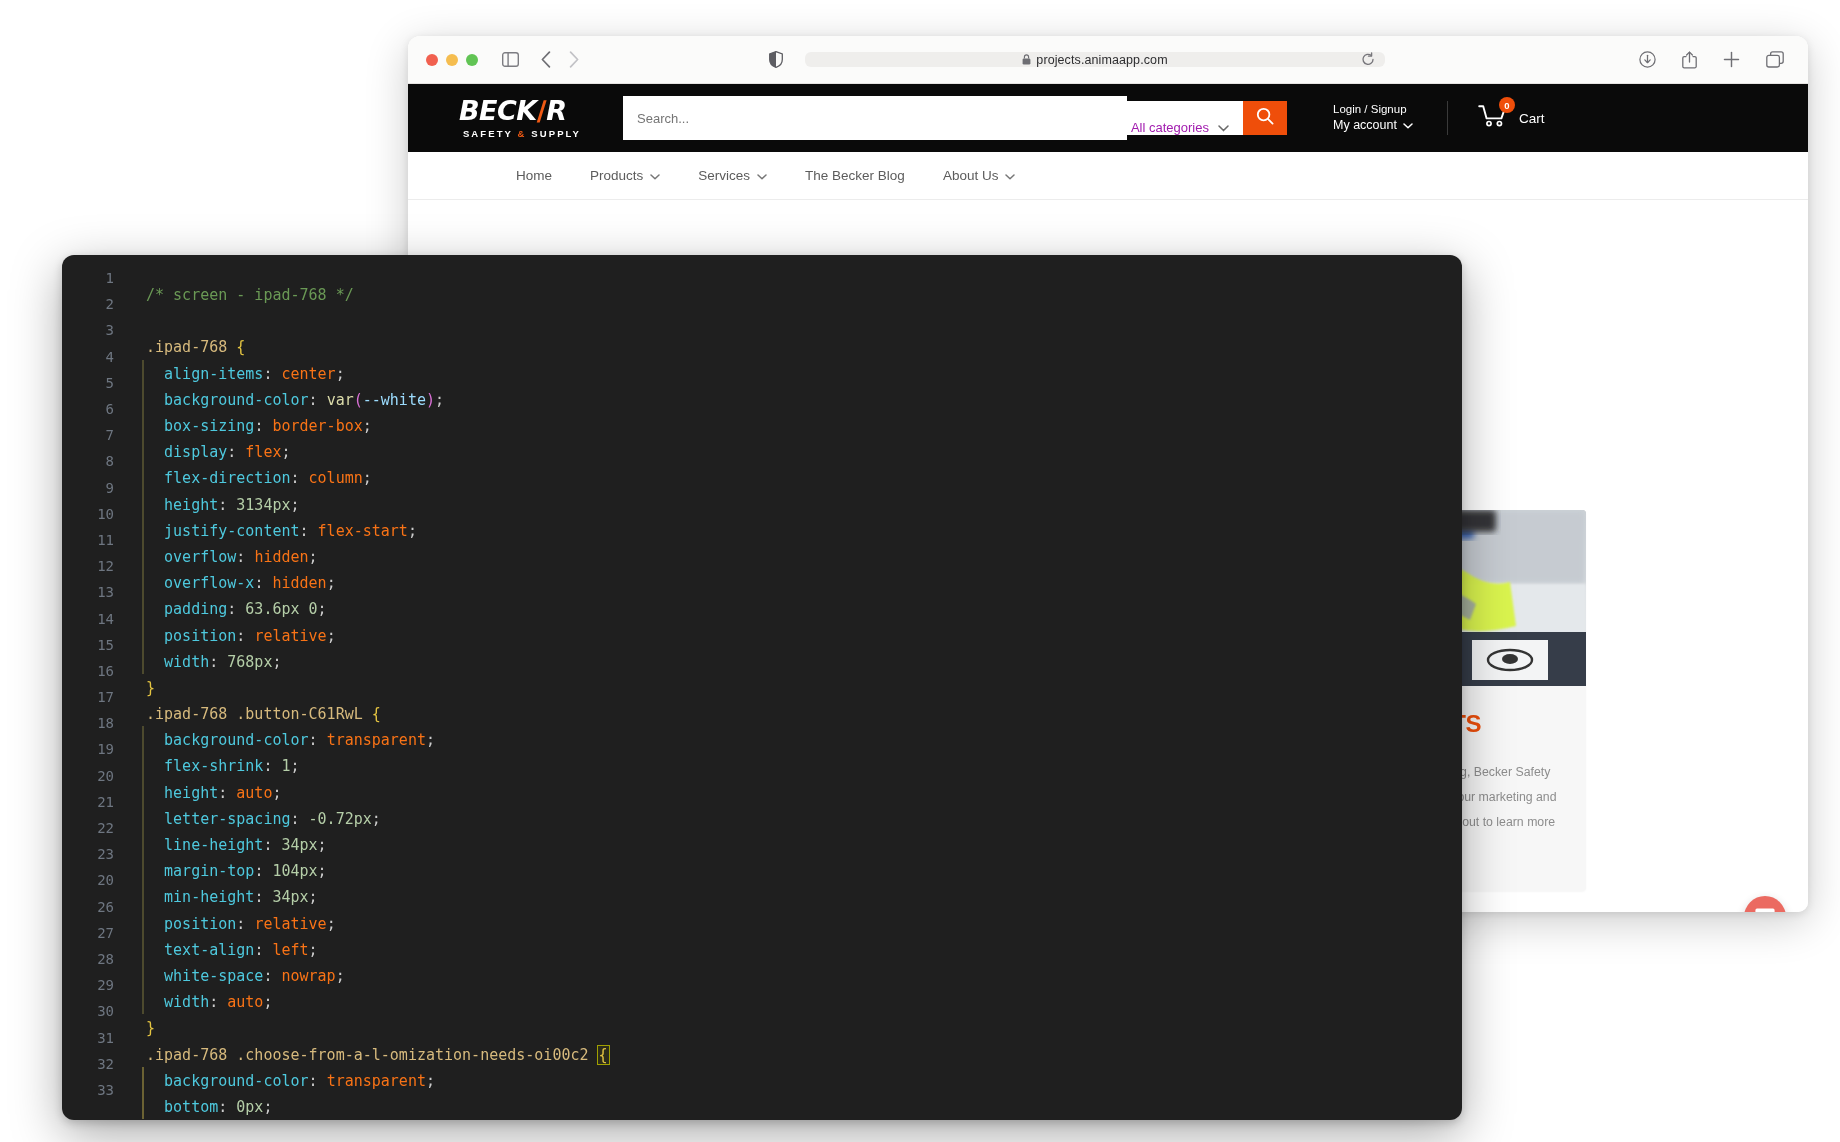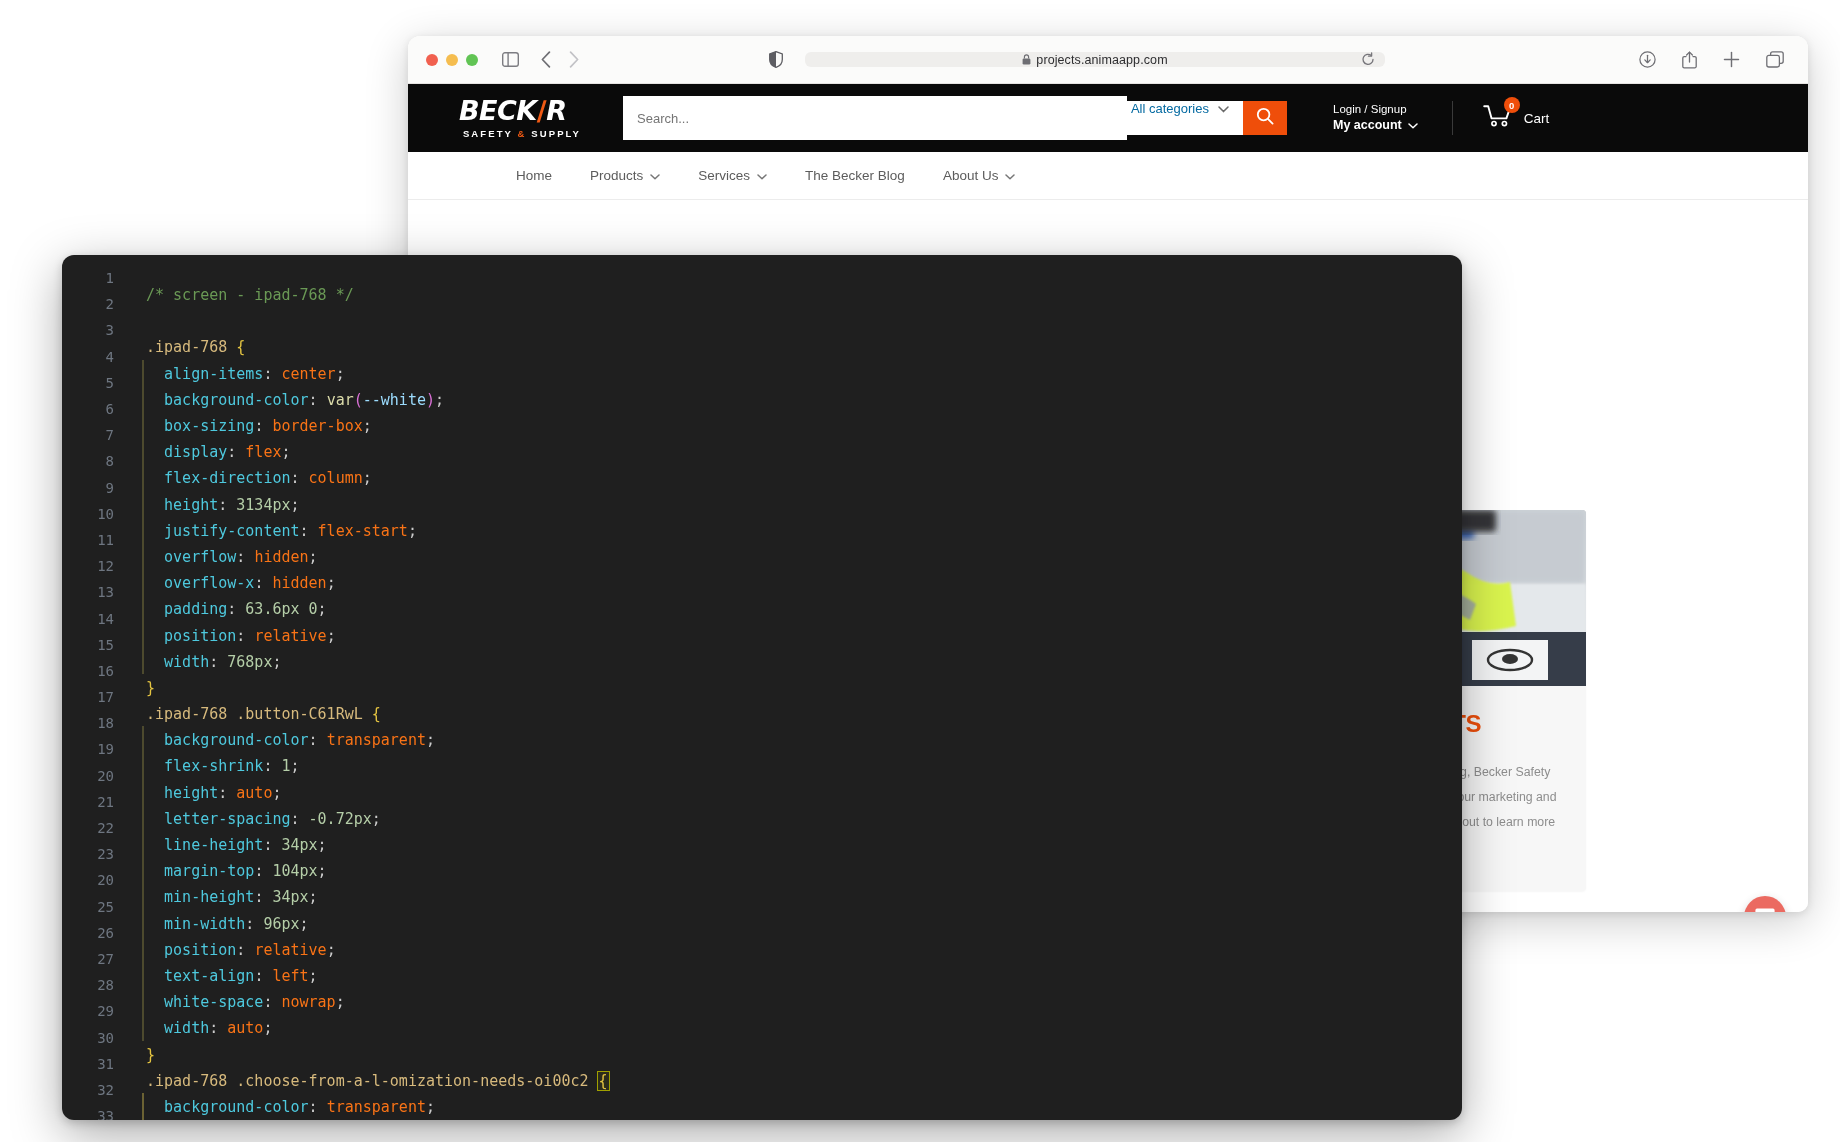--- a/index.html
+++ b/index.html
@@ -76,32 +76,32 @@
   .search-wrap {
     margin-left: 38px; display: flex; align-items: center;
     height: 34px; width: 664px;
   }
   .search-input {
     flex: 1; height: 44px; background: #fff; border: none;
     padding: 0 14px; font-size: 13px; color: #9a9a9a;
     font-family: "Liberation Sans", sans-serif; outline: none;
   }
   .cat-select {
-    height: 34px; background: #fff; display: flex; align-items: flex-start;
-    gap: 9px; padding: 0 14px 0 4px; font-size: 13px; color: #0369a1;
+    height: 34px; background: #fff; display: flex; align-items: flex-end;
+    gap: 9px; padding: 0 14px 0 4px; font-size: 13px; color: #a21caf;
     white-space: nowrap;
   }
   .search-btn {
     width: 44px; height: 34px; background: #ef4e0a;
     display: flex; align-items: center; justify-content: center;
   }
 
   .account { margin-left: 46px; color: #fff; line-height: 1.42; }
   .acc-top { font-size: 11.5px; font-weight: 400; }
-  .acc-bot { font-size: 12.5px; font-weight: 700; display: flex; align-items: flex-start; gap: 6px; }
+  .acc-bot { font-size: 12.5px; font-weight: 400; display: flex; align-items: flex-start; gap: 6px; }
 
   .vdiv { width: 1px; height: 34px; background: #3a3a3a; margin-left: 34px; }
 
   .cart { margin-left: 30px; display: flex; align-items: center; gap: 11px; }
   .cart-ico { position: relative; }
   .cart-badge {
     position: absolute; right: -7px; top: -7px;
     background: #ef4e0a; color: #fff; font-size: 9.5px; font-weight: 700;
     width: 16px; height: 16px; border-radius: 50%;
     display: flex; align-items: center; justify-content: center;
@@ -436,21 +436,20 @@
         <div class="cline ind"><span class="gutter">15</span><span class="code"><span class="t-prop">  width</span><span class="t-punc">: </span><span class="t-num">768px</span><span class="t-punc">;</span></span></div>
         <div class="cline"><span class="gutter">16</span><span class="code"><span class="t-brace">}</span></span></div>
         <div class="cline"><span class="gutter">17</span><span class="code"><span class="t-sel">.ipad-768 .button-C61RwL </span><span class="t-brace">{</span></span></div>
         <div class="cline ind"><span class="gutter">18</span><span class="code"><span class="t-prop">  background-color</span><span class="t-punc">: </span><span class="t-val">transparent</span><span class="t-punc">;</span></span></div>
         <div class="cline ind"><span class="gutter">19</span><span class="code"><span class="t-prop">  flex-shrink</span><span class="t-punc">: </span><span class="t-num">1</span><span class="t-punc">;</span></span></div>
         <div class="cline ind"><span class="gutter">20</span><span class="code"><span class="t-prop">  height</span><span class="t-punc">: </span><span class="t-val">auto</span><span class="t-punc">;</span></span></div>
         <div class="cline ind"><span class="gutter">21</span><span class="code"><span class="t-prop">  letter-spacing</span><span class="t-punc">: </span><span class="t-num">-0.72px</span><span class="t-punc">;</span></span></div>
         <div class="cline ind"><span class="gutter">22</span><span class="code"><span class="t-prop">  line-height</span><span class="t-punc">: </span><span class="t-num">34px</span><span class="t-punc">;</span></span></div>
         <div class="cline ind"><span class="gutter">23</span><span class="code"><span class="t-prop">  margin-top</span><span class="t-punc">: </span><span class="t-num">104px</span><span class="t-punc">;</span></span></div>
         <div class="cline ind"><span class="gutter">20</span><span class="code"><span class="t-prop">  min-height</span><span class="t-punc">: </span><span class="t-num">34px</span><span class="t-punc">;</span></span></div>
-        <div class="cline ind"><span class="gutter">25</span><span class="code"><span class="t-prop">  min-width</span><span class="t-punc">: </span><span class="t-num">96px</span><span class="t-punc">;</span></span></div>
         <div class="cline ind"><span class="gutter">26</span><span class="code"><span class="t-prop">  position</span><span class="t-punc">: </span><span class="t-val">relative</span><span class="t-punc">;</span></span></div>
         <div class="cline ind"><span class="gutter">27</span><span class="code"><span class="t-prop">  text-align</span><span class="t-punc">: </span><span class="t-val">left</span><span class="t-punc">;</span></span></div>
         <div class="cline ind"><span class="gutter">28</span><span class="code"><span class="t-prop">  white-space</span><span class="t-punc">: </span><span class="t-val">nowrap</span><span class="t-punc">;</span></span></div>
         <div class="cline ind"><span class="gutter">29</span><span class="code"><span class="t-prop">  width</span><span class="t-punc">: </span><span class="t-val">auto</span><span class="t-punc">;</span></span></div>
         <div class="cline"><span class="gutter">30</span><span class="code"><span class="t-brace">}</span></span></div>
         <div class="cline"><span class="gutter">31</span><span class="code"><span class="t-sel">.ipad-768 .choose-from-a-l-omization-needs-oi00c2 </span><span class="t-brace brace-hl">{</span></span></div>
         <div class="cline ind ind2"><span class="gutter">32</span><span class="code"><span class="t-prop">  background-color</span><span class="t-punc">: </span><span class="t-val">transparent</span><span class="t-punc">;</span></span></div>
         <div class="cline ind ind2"><span class="gutter">33</span><span class="code"><span class="t-prop">  bottom</span><span class="t-punc">: </span><span class="t-num">0px</span><span class="t-punc">;</span></span></div>
       </div>
   </div>

